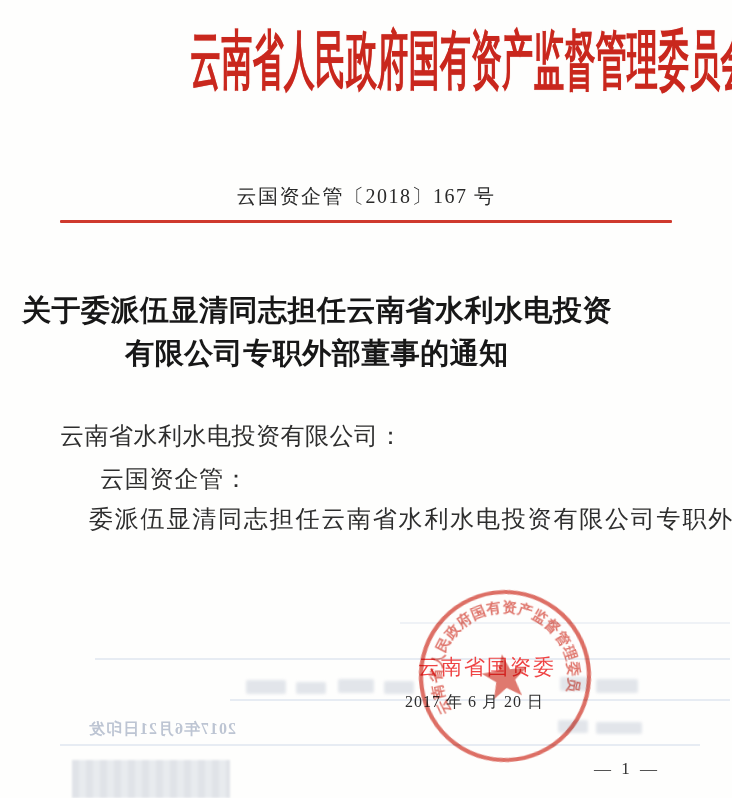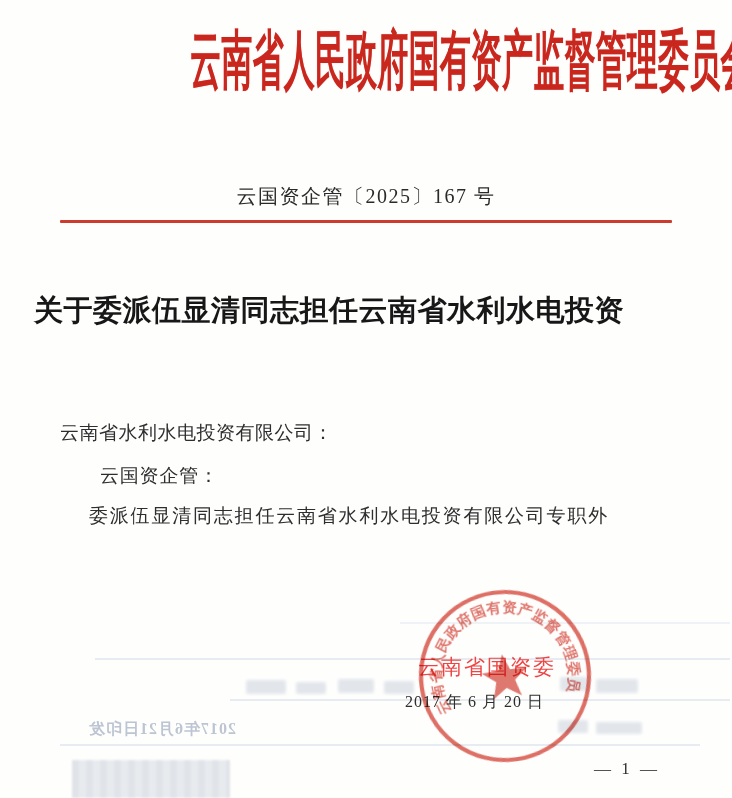--- a/index.html
+++ b/index.html
@@ -27,29 +27,29 @@
     position:absolute;top:183px;left:0;width:732px;
     text-align:center;
     font-size:20px;color:#2a2a2a;letter-spacing:1.5px;
   }
   .red-rule{
     position:absolute;top:220px;left:60px;width:612px;height:3px;
     background:#cf3a2e;border-radius:1px;
   }
   
   .doc-title{
-    position:absolute;top:289px;left:17px;width:624px;
+    position:absolute;top:289px;left:5px;width:624px;
     text-align:center;
     font-size:29px;font-weight:bold;color:#171717;
     line-height:43px;letter-spacing:0.5px;
   }
   
   .body-line{
     position:absolute;left:60px;
-    font-size:19px;color:#2e2e2e;white-space:nowrap;
+    font-size:24px;color:#2e2e2e;white-space:nowrap;
   }
   .l-addressee{top:420px;letter-spacing:0.5px;}
   .l-intro{top:463px;left:100px;letter-spacing:0.8px;}
   .l-dec1{top:503px;left:89px;letter-spacing:1.8px;}
   .l-dec2{top:545px;letter-spacing:1px;}
   
   .sig-org{
     position:absolute;top:653px;left:418px;
     font-size:21px;color:#ef4444;letter-spacing:2px;white-space:nowrap;
   }
@@ -114,25 +114,26 @@
   <div class="bleed bleed-smudge sm3"></div>
   <div class="bleed bleed-smudge sm4"></div>
   <div class="bleed bleed-smudge sm5"></div>
   <div class="bleed bleed-smudge sm6"></div>
   <div class="bleed bleed-smudge sm7"></div>
   <div class="bleed bleed-smudge sm8"></div>
   <div class="bleed bleed-print-date">2017年6月21日印发</div>
   <div class="bleed bleed-block"></div>
 
   <div class="org-title">云南省人民政府国有资产监督管理委员会文件</div>
-  <div class="doc-number">云国资企管〔2025〕167 号</div>
+  <div class="doc-number">云国资企管〔2018〕167 号</div>
   <div class="red-rule"></div>
 
   <div class="doc-title">
     <div>关于委派伍显清同志担任云南省水利水电投资</div>
+    <div>有限公司专职外部董事的通知</div>
   </div>
 
   <div class="body-line l-addressee">云南省水利水电投资有限公司：</div>
   <div class="body-line l-intro">云国资企管：</div>
   <div class="body-line l-dec1">委派伍显清同志担任云南省水利水电投资有限公司专职外</div>
 
   <div class="sig-org">云南省国资委</div>
   <div class="sig-date">2017 年 6 月 20 日</div>
 
   <svg class="seal" viewBox="0 0 176 176" xmlns="http://www.w3.org/2000/svg">

